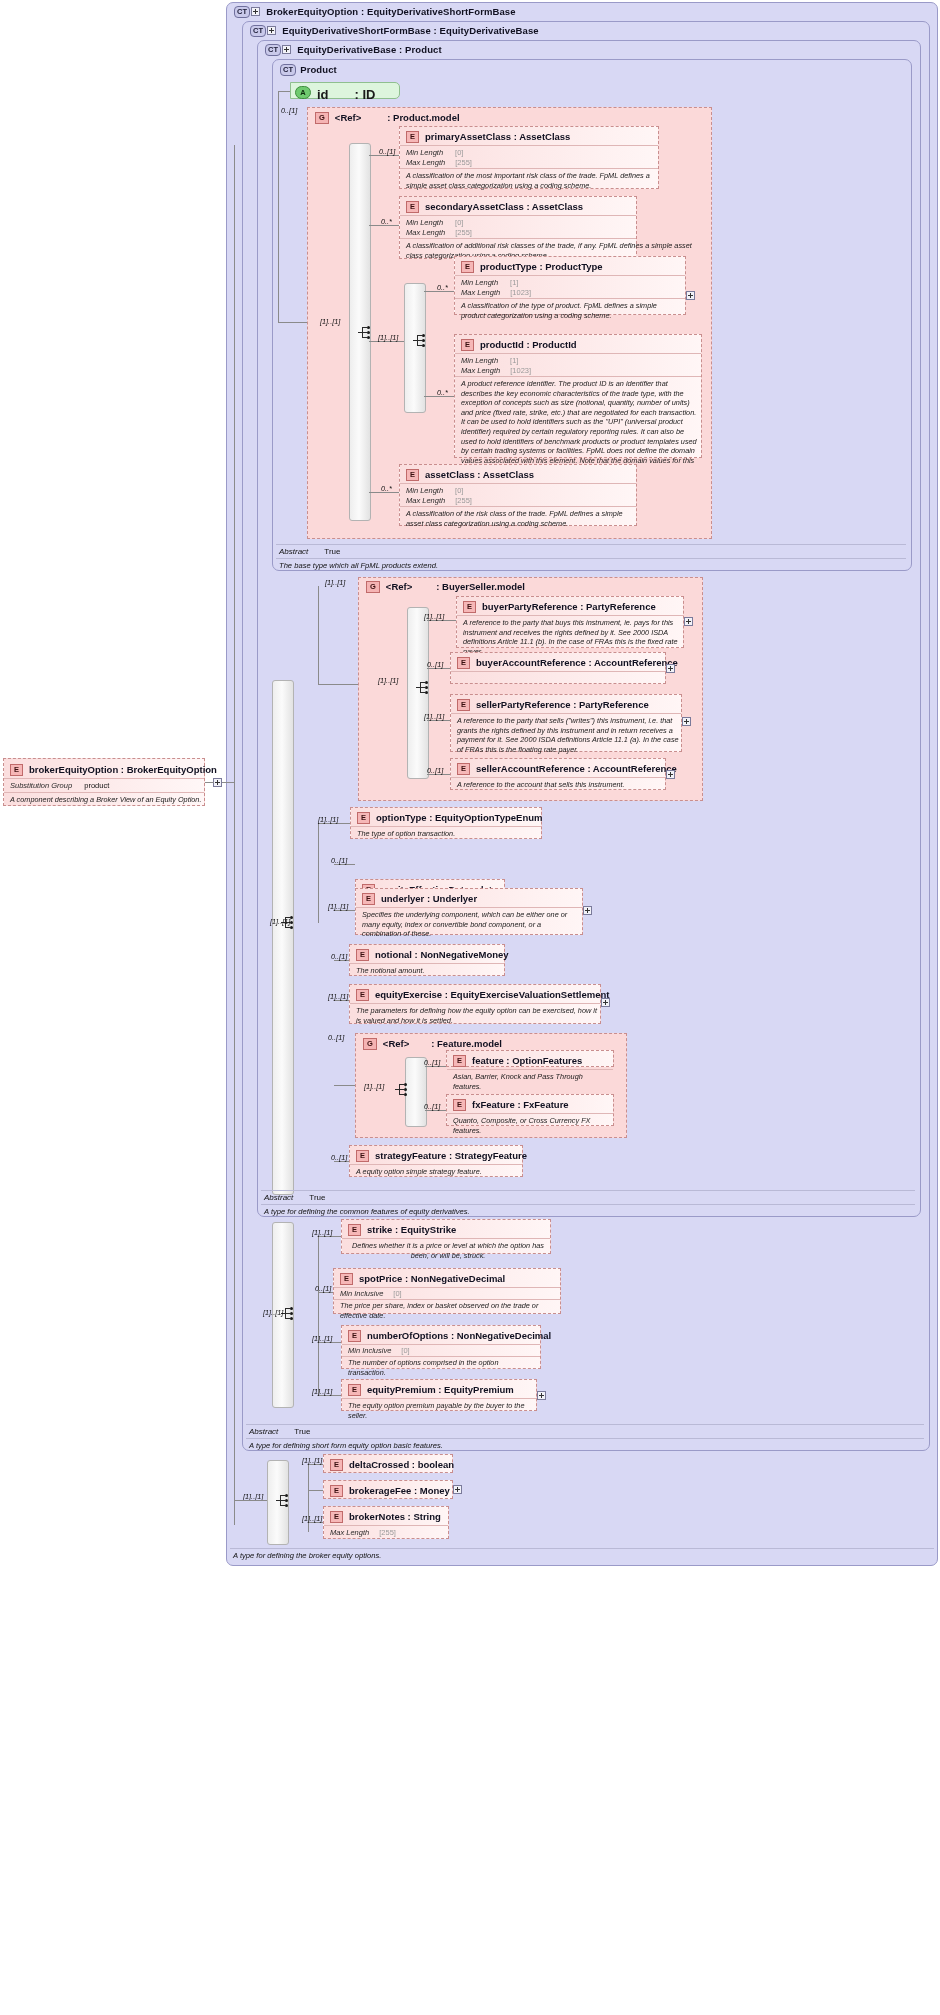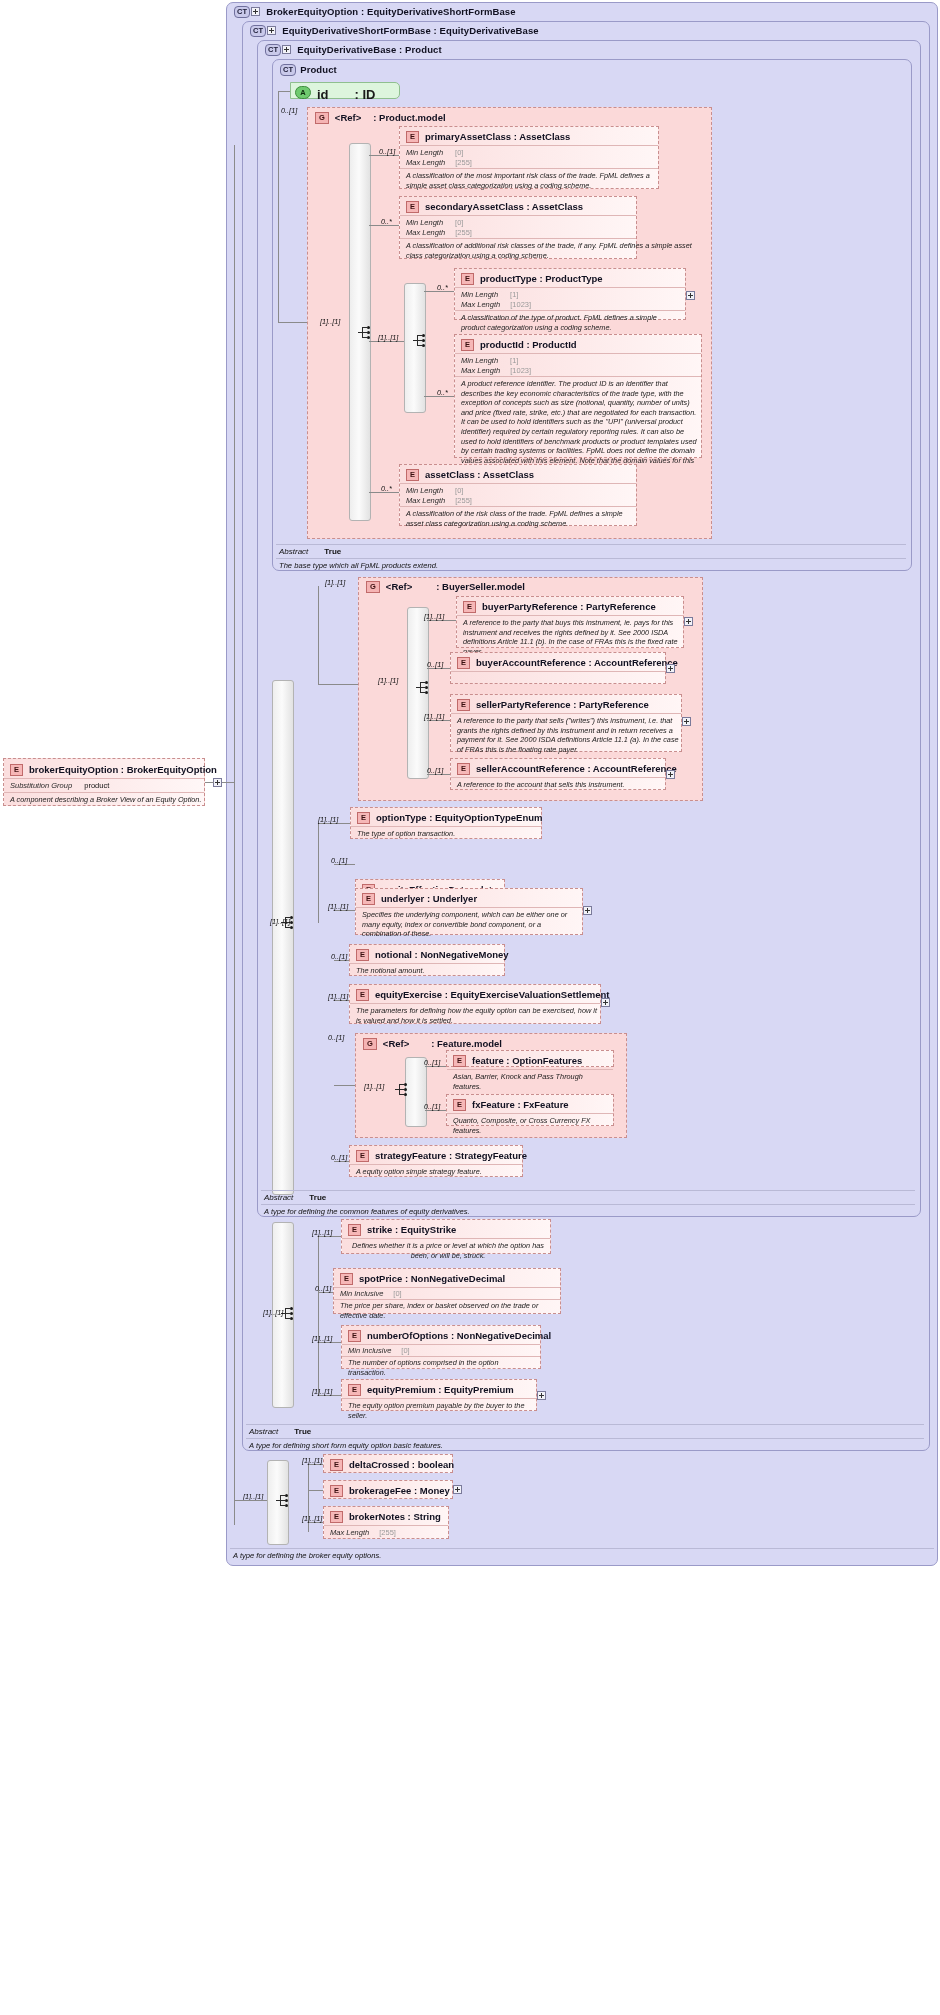--- a/index.html
+++ b/index.html
@@ -57,21 +57,21 @@
         white-space:nowrap;}
 
   
   .seq{position:absolute;width:16px;height:16px;}
   .seq i{position:absolute;background:#1a1a1a;border-radius:50%;
          width:3px;height:3px;}
   .seq b{position:absolute;background:#2a2a2a;}
 
   .footrow{position:absolute;font-size:8px;}
   .footrow .k{font-style:italic;color:#111;}
-  .footrow .v{font-weight:bold;color:#111;}
+  .footrow .v{font-weight:normal;color:#111;}
   .footdesc{position:absolute;font-size:7.6px;font-style:italic;color:#111;}
   .hr{position:absolute;height:0;border-top:1px solid #b9b9d6;}
 
   .plus{position:absolute;width:9px;height:9px;border:1px solid #7a7a9a;
         background:#f2f2f8;box-sizing:border-box;}
   .plus:before,.plus:after{content:"";position:absolute;background:#333;}
   .plus:before{left:1px;top:3px;width:5px;height:1px;}
   .plus:after{left:3px;top:1px;width:1px;height:5px;}
 
   .root{position:absolute;border:1px dashed #c98e8e;box-sizing:border-box;
@@ -128,21 +128,21 @@
     <span>id</span><span style="margin-left:26px;">: ID</span>
   </div>
 </div>
 <div class="ln lnh" style="left:278px;top:91px;width:12px;"></div>
 <div class="ln lnv" style="left:278px;top:91px;height:25px;"></div>
 <div class="card" style="left:281px;top:106px;">0..[1]</div>
 
 <div class="grp" style="left:307px;top:107px;width:405px;height:432px;">
 </div>
 <div class="grp-hdr" style="left:315px;top:112px;">
-  <span class="gbadge">G</span><span>&lt;Ref&gt;</span><span style="margin-left:12px;text-align:right;">: Product.model</span>
+  <span class="gbadge">G</span><span>&lt;Ref&gt;</span><span style="margin-left:26px;text-align:right;">: Product.model</span>
 </div>
 <div class="ln lnh" style="left:278px;top:322px;width:29px;"></div>
 <div class="ln lnv" style="left:278px;top:116px;height:206px;"></div>
 
 <div class="bar" style="left:349px;top:143px;width:20px;height:376px;"></div>
 <div class="seq" style="left:358px;top:325px;">
   <b style="left:0;top:7px;width:4px;height:1px;"></b>
   <b style="left:4px;top:2px;width:1px;height:11px;"></b>
   <b style="left:5px;top:2px;width:4px;height:1px;"></b>
   <b style="left:5px;top:7px;width:4px;height:1px;"></b>
@@ -190,21 +190,21 @@
   <b style="left:5px;top:2px;width:4px;height:1px;"></b>
   <b style="left:5px;top:7px;width:4px;height:1px;"></b>
   <b style="left:5px;top:12px;width:4px;height:1px;"></b>
   <i style="left:9px;top:1px;"></i>
     <i style="left:9px;top:6px;"></i>
     <i style="left:9px;top:11px;"></i>
 </div>
 <div class="ln lnh" style="left:369px;top:341px;width:35px;"></div>
 <div class="card" style="left:378px;top:333px;">[1]..[1]</div>
 
-<div class="ebox" style="left:454px;top:268px;width:232px;height:52px;">
+<div class="ebox" style="left:454px;top:256px;width:232px;height:59px;">
   <div class="ebox-title">
     <span class="ebadge">E</span><span>productType : ProductType</span>
   </div>
   <div class="sep" style="top:18px;"></div>
   <div class="facets" style="left:6px;top:21px;">
     <span>Min Length</span><span class="v" style="margin-left:12px;">[1]</span><br>
     <span>Max Length</span><span class="v" style="margin-left:10px;">[1023]</span>
   </div>
   <div class="sep" style="top:41px;"></div>
   <div class="desc" style="left:6px;top:44px;width:222px;">A classification of the type of product. FpML defines a simple product categorization using a coding scheme.</div>

